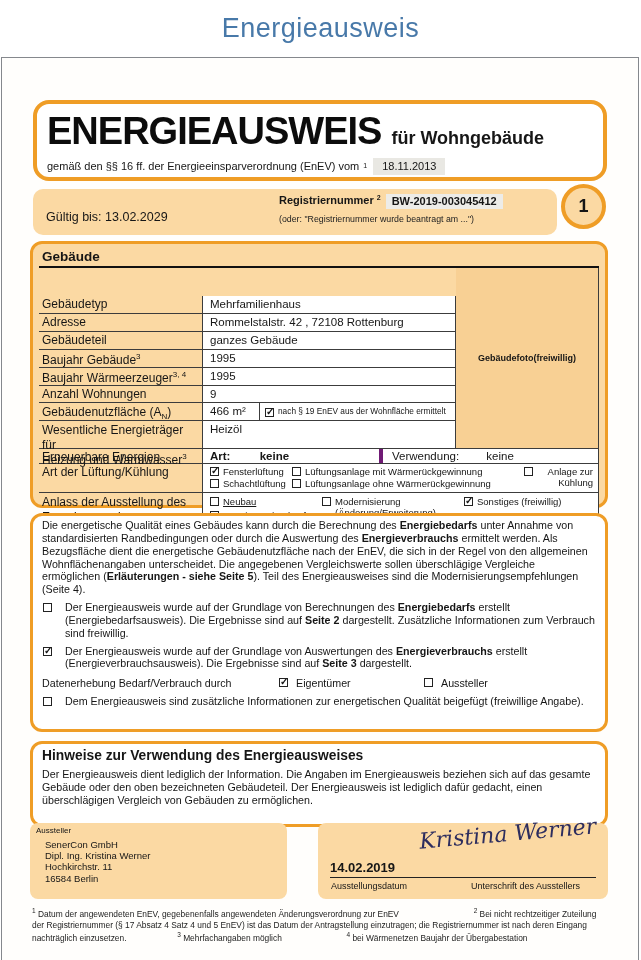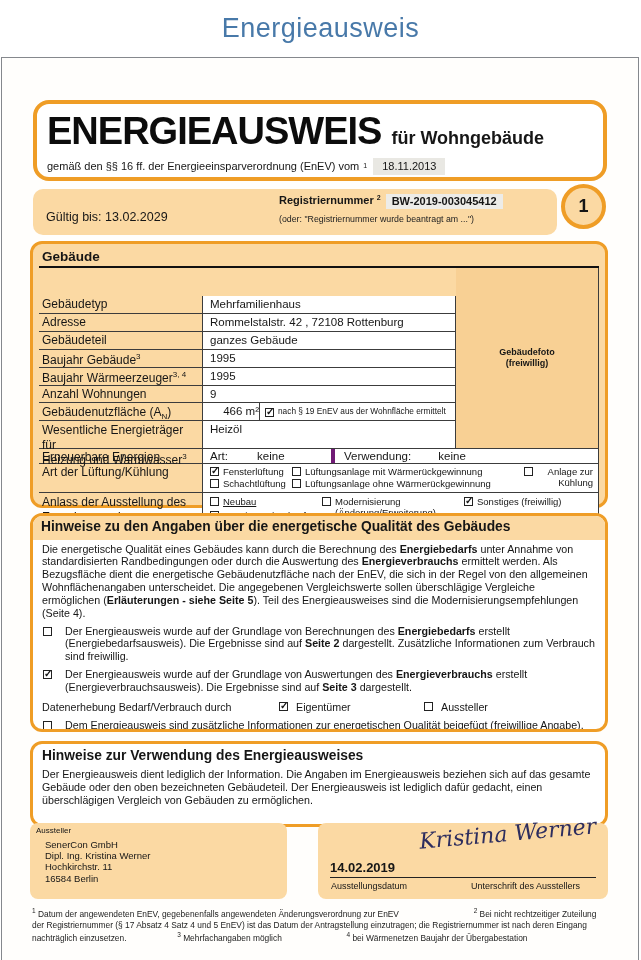--- a/index.html
+++ b/index.html
@@ -40,25 +40,25 @@
   
   .building { left:28px; top:183px; width:578px; height:267px; background:#fbd9a3; padding:5px 6px; }
   .btitle { font-weight:bold; font-size:13.5px; height:19px; border-bottom:2px solid #111; padding-left:3px; }
   .brow { display:flex; border-bottom:1px solid #3c3c3c; }
   .blabel { width:163px; flex:none; font-size:12px; padding:2px 2px 0 3px; line-height:13.5px; }
   .blabel sup, .bsup { font-size:8px; vertical-align:super; }
   .bsub { font-size:8px; vertical-align:sub; }
   .bvalue { flex:1; background:#fff; border-left:1px solid #3c3c3c; border-right:1px solid #3c3c3c; font-size:11.5px; padding:2px 0 0 7px; display:flex; }
   .btop { display:flex; }
   .bleft { width:417px; flex:none;margin-top:28px; }
-  .bphoto { flex:1; border-bottom:1px solid #3c3c3c; border-right:1px solid #3c3c3c; background:#f8d094; display:flex; flex-direction:column; align-items:center; justify-content:center; text-align:center; font-size:9px; font-weight:bold; }
+  .bphoto { flex:1; border-bottom:1px solid #3c3c3c; border-right:1px solid #3c3c3c; background:#f8d094; display:flex; align-items:center; justify-content:center; text-align:center; font-size:9px; font-weight:bold; }
   .h18{height:18px} .h17{height:17px} .h15{height:15px} .h28{height:28px} .h29{height:29px} .h32{height:32px}
-  .v466 { width:57px; flex:none; border-right:1px solid #3c3c3c;text-align:right; }
+  .v466 { width:57px; flex:none; border-right:1px solid #3c3c3c; }
   .vcbcell { flex:1; display:flex; align-items:center; gap:4px; padding-left:5px; font-size:8.3px; }
-  .vart { width:132px; flex:none; border-right:4px solid #701a75; }
+  .vart { width:180px; flex:none; border-right:4px solid #701a75;font-weight:bold; }
   .vgap26 { margin-left:26px; } .vgap24 { margin-left:24px; }
   .cbcol { display:flex; flex-direction:column; gap:1px; }
   .cbi { display:flex; gap:4px; align-items:flex-start; font-size:9.5px; line-height:12px; }
   .w82{width:82px; flex:none;} .w232{width:232px; flex:none;} .w112{width:112px; flex:none;text-decoration:underline;} .w142{width:142px; flex:none;}
   .wrap54 { width:56px; display:inline-block; }
 
   .cb { width:9px; height:9px; border:1px solid #222; background:#fff; position:relative; flex:none; display:inline-block; margin-top:1px; }
   .cb[data-state="checked"]::after { content:"✓"; position:absolute; top:-3px; left:0; font-size:10px; font-weight:bold; color:#111; }
 
   
@@ -241,21 +241,20 @@
           </div>
         <div class="cbi">
             <span class="cb" data-state="checked"></span>
             <span>Sonstiges (freiwillig)</span>
           </div>
       </div>
     </div>
   </div>
 
   <div class="obox quality">
-    <div class="qhead">Hinweise zu den Angaben über die energetische Qualität des Gebäudes</div>
     <div class="qbody">
       <div class="qintro"><span>Die energetische Qualität eines Gebäudes kann durch die Berechnung des </span><b>Energiebedarfs</b><span> unter Annahme von standardisierten Randbedingungen oder durch die Auswertung des </span><b>Energieverbrauchs</b><span> ermittelt werden. Als Bezugsfläche dient die energetische Gebäudenutzfläche nach der EnEV, die sich in der Regel von den allgemeinen Wohnflächenangaben unterscheidet. Die angegebenen Vergleichswerte sollen überschlägige Vergleiche ermöglichen (</span><b>Erläuterungen - siehe Seite 5</b><span>). Teil des Energieausweises sind die Modernisierungsempfehlungen (Seite 4).</span></div>
 
       <div class="qcb">
         <span class="cb" data-state="unchecked"></span>
         <div class="qtext"><span>Der Energieausweis wurde auf der Grundlage von Berechnungen des </span><b>Energiebedarfs</b><span> erstellt (Energiebedarfsausweis). Die Ergebnisse sind auf </span><b>Seite 2</b><span> dargestellt. Zusätzliche Informationen zum Verbrauch sind freiwillig.</span></div>
       </div>
 
       <div class="qcb">
         <span class="cb" data-state="checked"></span>

